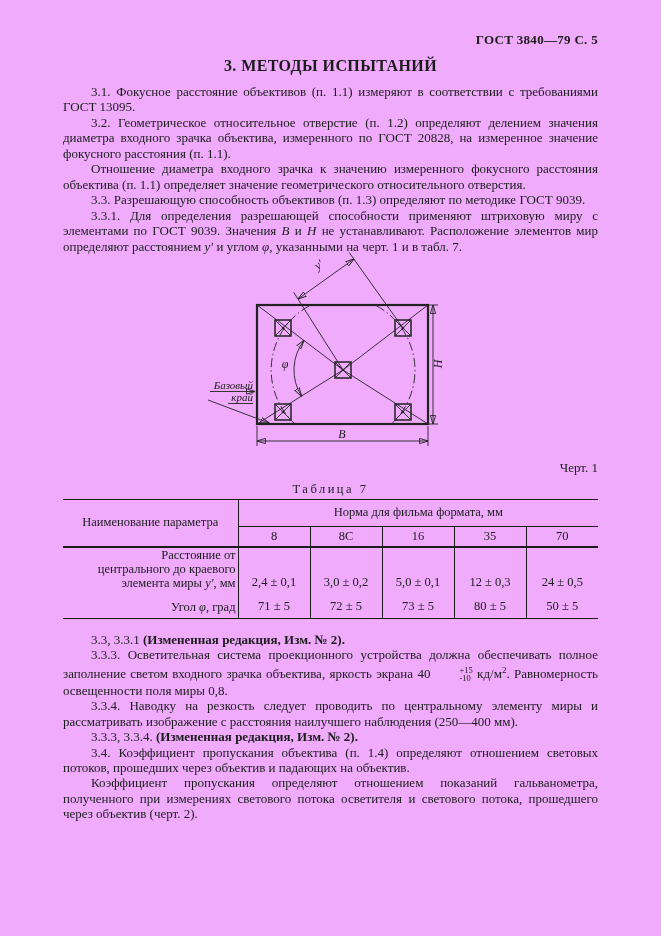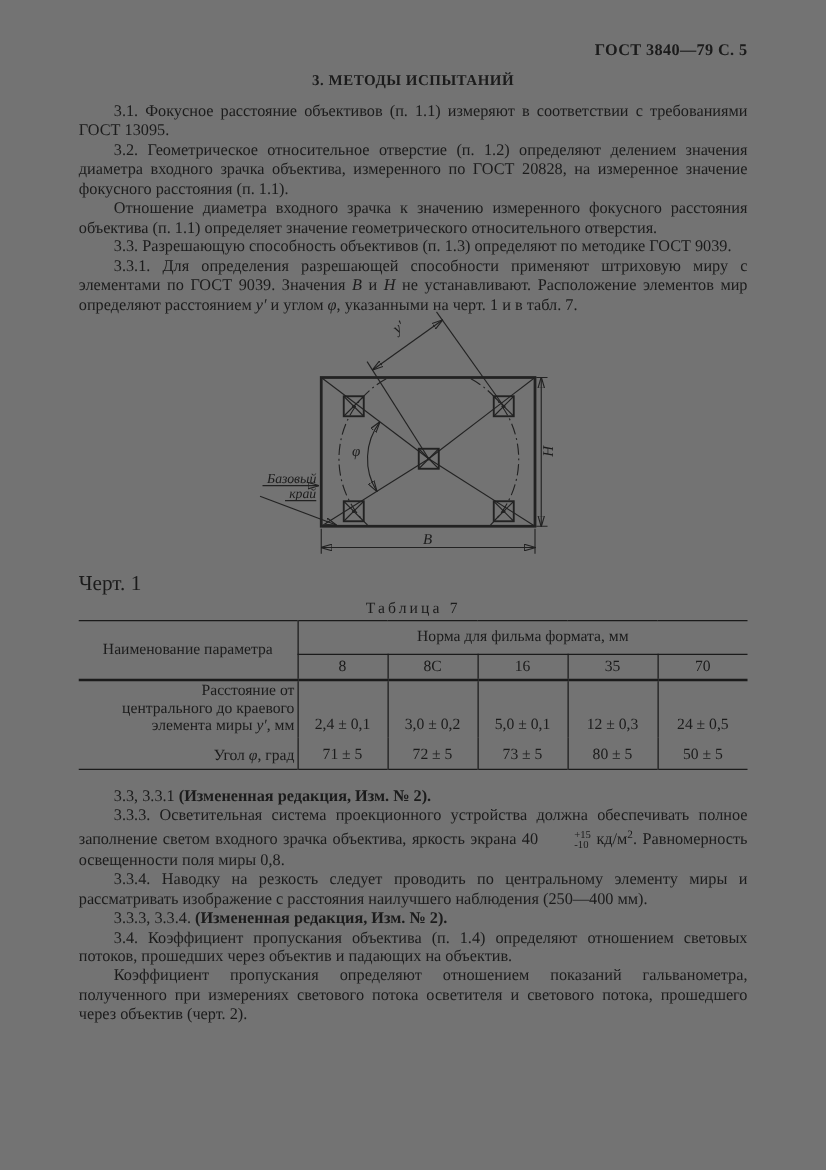--- a/index.html
+++ b/index.html
@@ -1,38 +1,38 @@
 <!DOCTYPE html>
 <html><head>
 <meta charset="utf-8">
 <style>
   html,body{margin:0;padding:0;background:#e8e8e8;}
-  .page{position:relative;width:661px;height:936px;background:#737373;
+  .page{position:relative;width:661px;height:936px;background:#f0abfc;
         font-family:"Liberation Serif","DejaVu Serif",serif;color:#1b1b1b;overflow:hidden;}
   .runhead{position:absolute;top:32px;left:63px;width:535px;text-align:right;
            font-weight:bold;font-size:13px;letter-spacing:.3px;}
   .content{position:absolute;top:57px;left:63px;width:535px;}
-  .doc-title{text-align:center;font-weight:bold;font-size:12px;margin:0 0 9px 0;letter-spacing:.4px;}
+  .doc-title{text-align:center;font-weight:bold;font-size:16px;margin:0 0 9px 0;letter-spacing:.4px;}
   p.para{margin:0;text-indent:28px;text-align:justify;font-size:13px;line-height:15.45px;}
   p.mt{margin-top:13px;}
   .b{font-weight:bold;}
   .i{font-style:italic;}
   .supsub{display:inline-block;vertical-align:-3px;font-size:8.5px;line-height:8.5px;text-align:left;margin-left:1px;}
   .supsub span{display:block;}
   sup{font-size:9px;}
   
   .fig-wrap{position:relative;height:225px;}
   .fig-svg{position:absolute;left:127px;top:-2px;}
   .fig-svg line,.fig-svg path,.fig-svg rect{stroke:#222;fill:none;}
   .fig-svg text{fill:#1b1b1b;stroke:none;font-family:"Liberation Serif","DejaVu Serif",serif;}
   .thick{stroke-width:2.2;}
   .thin{stroke-width:.9;}
   .sq{stroke-width:1.5;fill:#fbfbf8;}
   .dashdot{stroke-width:.9;stroke-dasharray:9 3 1.5 3;}
-  .fig-caption{position:absolute;left:0;top:206px;width:100%;text-align:left;font-size:17px;}
+  .fig-caption{position:absolute;left:0;top:206px;width:100%;text-align:right;font-size:13px;}
   
   .tbl-caption{text-align:center;font-size:12.5px;margin:3px 0 2px 0;letter-spacing:2.5px;}
   table.t7{border-collapse:collapse;width:535px;table-layout:fixed;
            border-top:1.6px solid #1b1b1b;border-bottom:1.6px solid #1b1b1b;}
   table.t7 td{padding:0 2px;font-size:12.5px;vertical-align:middle;}
   td.param-hd{border-right:1.8px solid #1b1b1b;font-size:11.5px;text-align:center;border-bottom:2.6px solid #1b1b1b;}
   td.group-hd{font-size:11.5px;text-align:center;border-bottom:1px solid #1b1b1b;height:26px;}
   td.fmt{font-size:12px;text-align:center;border-bottom:2.6px solid #1b1b1b;border-right:1px solid #1b1b1b;height:19px;}
   td.fmt:last-child{border-right:none;}
   td.rowlab{border-right:1.8px solid #1b1b1b;text-align:right;line-height:14px;}

